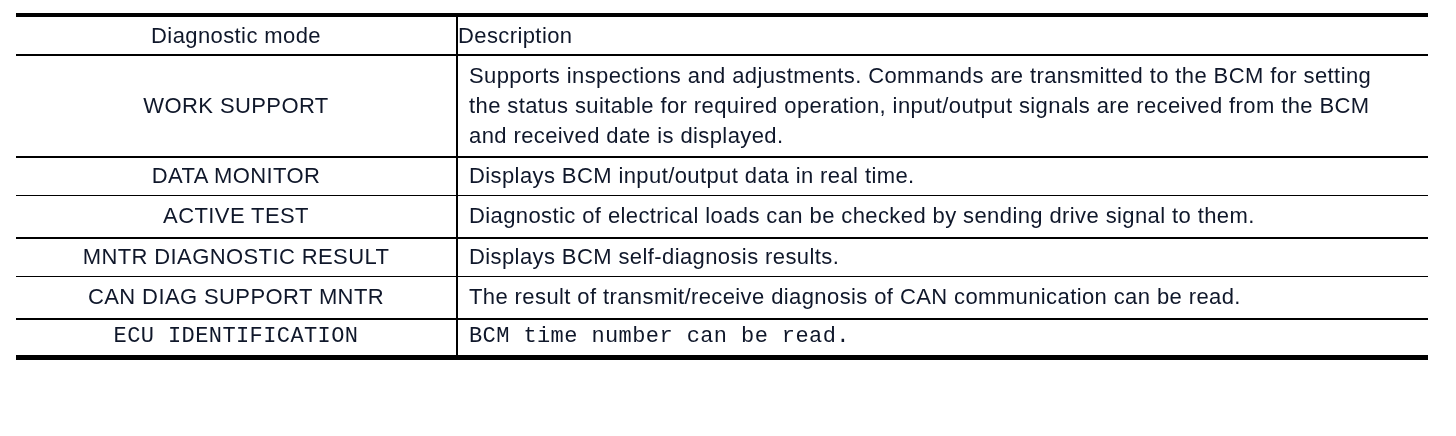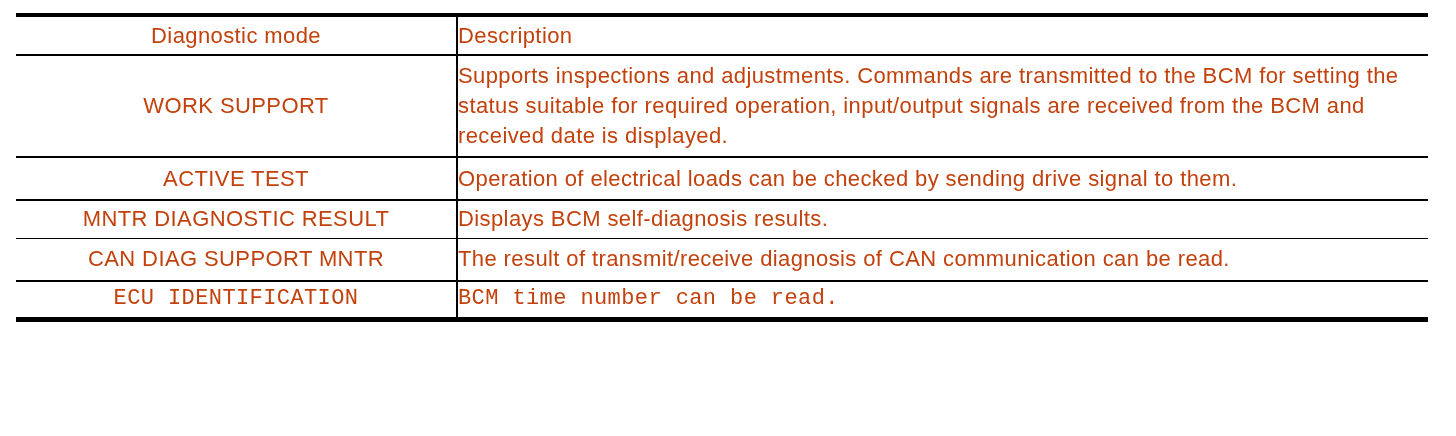--- a/index.html
+++ b/index.html
@@ -6,21 +6,21 @@
     margin: 0;
     padding: 0;
     background: #ffffff;
   }
   .sheet {
     position: relative;
     width: 1331px;
     height: 436px;
     background: #ffffff;
     font-family: "Liberation Sans", sans-serif;
-    color: #c2410c;
+    color: #0f172a;
   }
   table.diag-table {
     position: absolute;
     left: 16px;
     top: 13px;
     width: 1412px;
     border-collapse: collapse;
     table-layout: fixed;
     border-top: 4px solid #000;
     border-bottom: 5px solid #000;
@@ -35,20 +35,21 @@
     vertical-align: middle;
     font-weight: normal;
     background: #ffffff;
   }
   .c-mode {
     text-align: center;
     border-right: 2px solid #000;
   }
   .c-desc {
     text-align: left;
+    padding-left: 11px;
     padding-right: 20px;
   }
   th.c-desc { text-align: left; padding: 0; }
   
   tr.r-header { height: 40px; }
   tr.r-work   { height: 102px; }
   tr.r-dm     { height: 38px; }
   tr.r-at     { height: 43px; }
   tr.r-sd     { height: 38px; }
   tr.r-cd     { height: 43px; }
@@ -71,23 +72,27 @@
       <tr class="r-header b2">
         <th class="c-mode">Diagnostic mode</th>
         <th class="c-desc">Description</th>
       </tr>
     </thead>
     <tbody>
       <tr class="r-work b2">
         <td class="c-mode">WORK SUPPORT</td>
         <td class="c-desc">Supports inspections and adjustments. Commands are transmitted to the BCM for setting the status suitable for required operation, input/output signals are received from the BCM and received date is displayed.</td>
       </tr>
+      <tr class="r-dm b1">
+        <td class="c-mode">DATA MONITOR</td>
+        <td class="c-desc">Displays BCM input/output data in real time.</td>
+      </tr>
       <tr class="r-at b2">
         <td class="c-mode">ACTIVE TEST</td>
-        <td class="c-desc">Operation of electrical loads can be checked by sending drive signal to them.</td>
+        <td class="c-desc">Diagnostic of electrical loads can be checked by sending drive signal to them.</td>
       </tr>
       <tr class="r-sd b1">
         <td class="c-mode">MNTR DIAGNOSTIC RESULT</td>
         <td class="c-desc">Displays BCM self-diagnosis results.</td>
       </tr>
       <tr class="r-cd b2">
         <td class="c-mode">CAN DIAG SUPPORT MNTR</td>
         <td class="c-desc">The result of transmit/receive diagnosis of CAN communication can be read.</td>
       </tr>
       <tr class="r-ecu b1">

